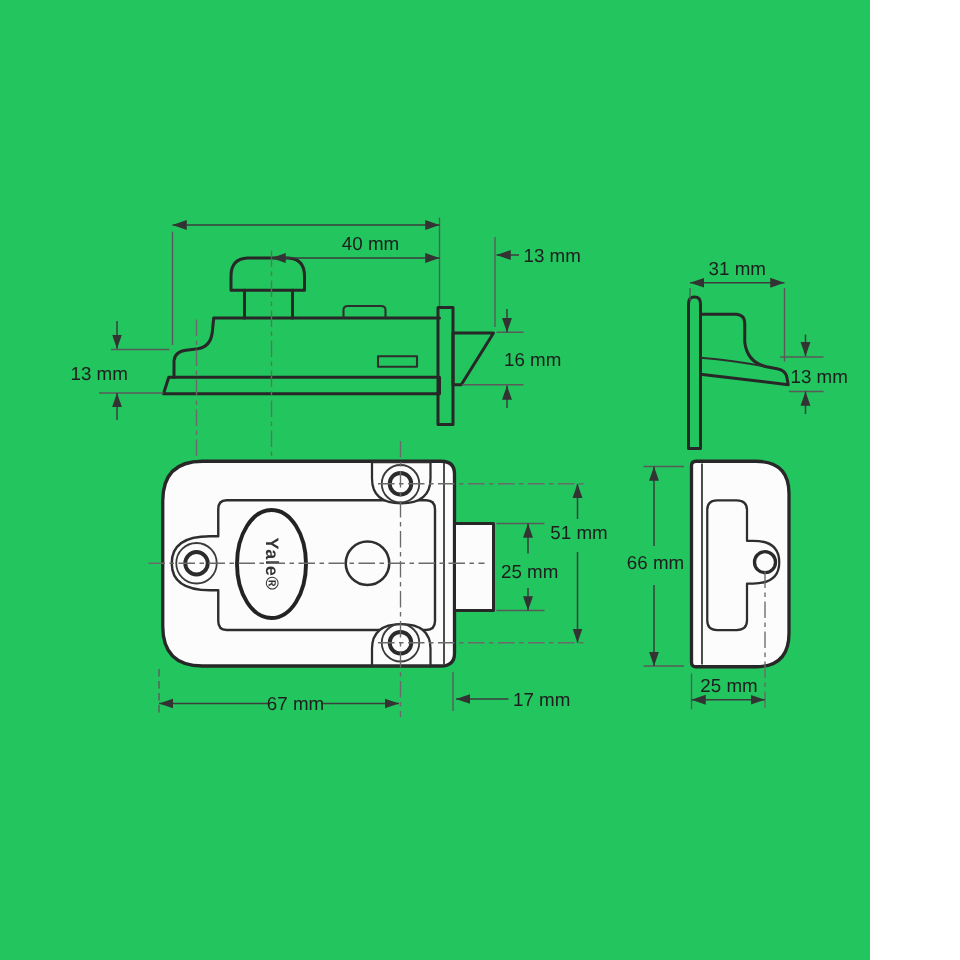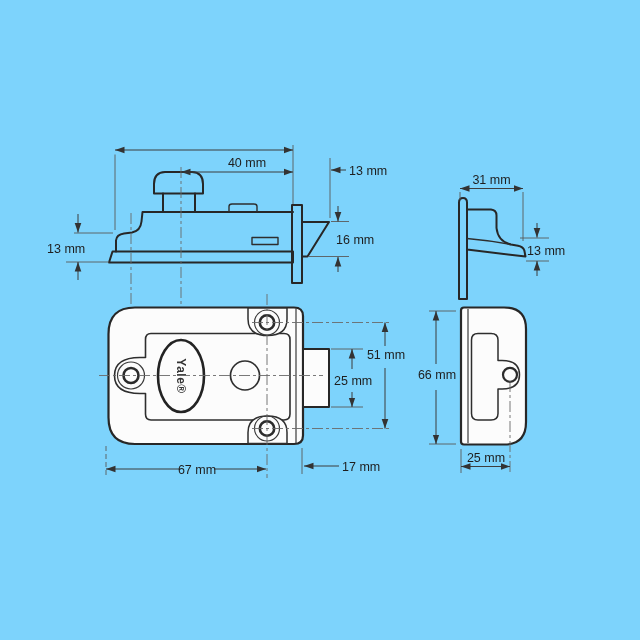--- a/index.html
+++ b/index.html
@@ -1,16 +1,16 @@
 <!DOCTYPE html>
 <html><head>
 <meta charset="utf-8">
 <style>
   html,body{margin:0;padding:0;background:#ffffff;}
-  .stage{width:640px;height:640px;position:relative;background:#7dd3fc;overflow:hidden;
+  .stage{width:580px;height:640px;position:relative;background:#22c55e;overflow:hidden;
          font-family:"Liberation Sans", sans-serif;}
   svg{display:block;}
   
   .part   {fill:none;stroke:#272727;stroke-width:2;stroke-linejoin:round;stroke-linecap:round;}
   .part-f {fill:#fcfcfc;stroke:#272727;stroke-width:2;stroke-linejoin:round;}
   .detail {fill:none;stroke:#2e2e2e;stroke-width:1.4;stroke-linejoin:round;}
   .detail-f{fill:#fcfcfc;stroke:#2e2e2e;stroke-width:1.5;stroke-linejoin:round;}
   .thin   {fill:none;stroke:#3a3a3a;stroke-width:1.2;}
   .ring   {fill:#fcfcfc;stroke:#2b2b2b;stroke-width:2.6;}
   .dim    {fill:none;stroke:#3d3d3d;stroke-width:1;}

